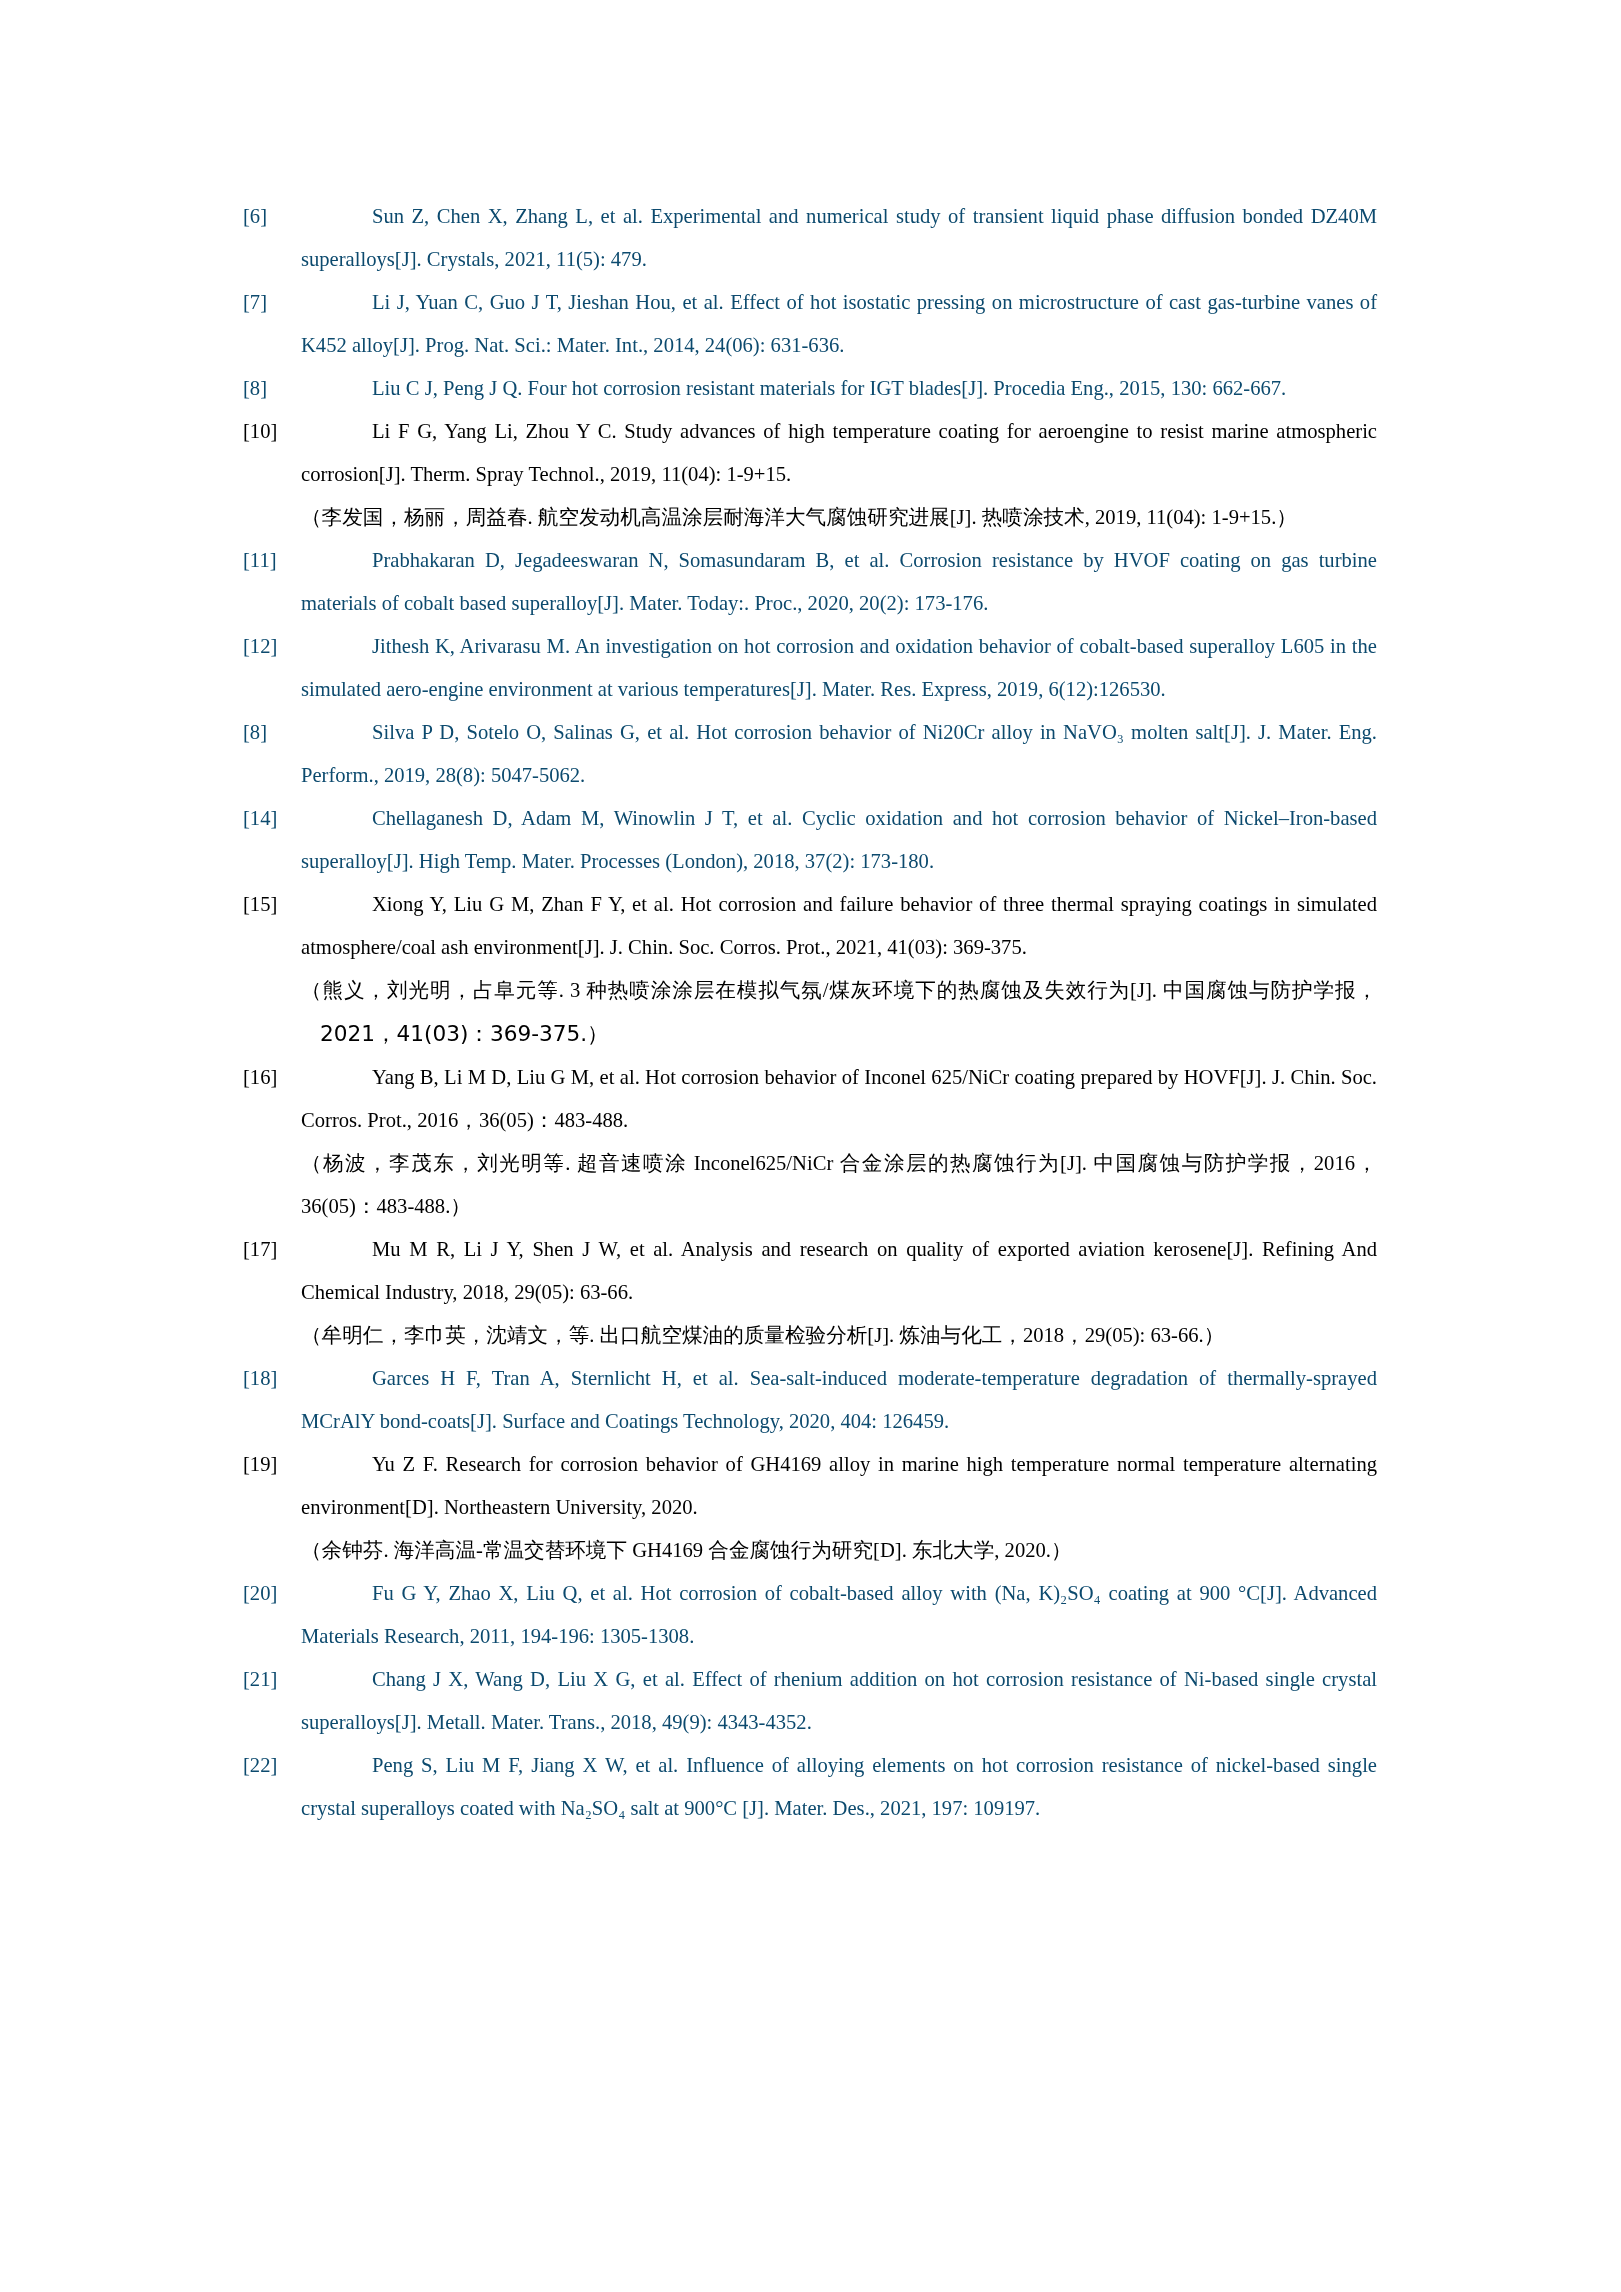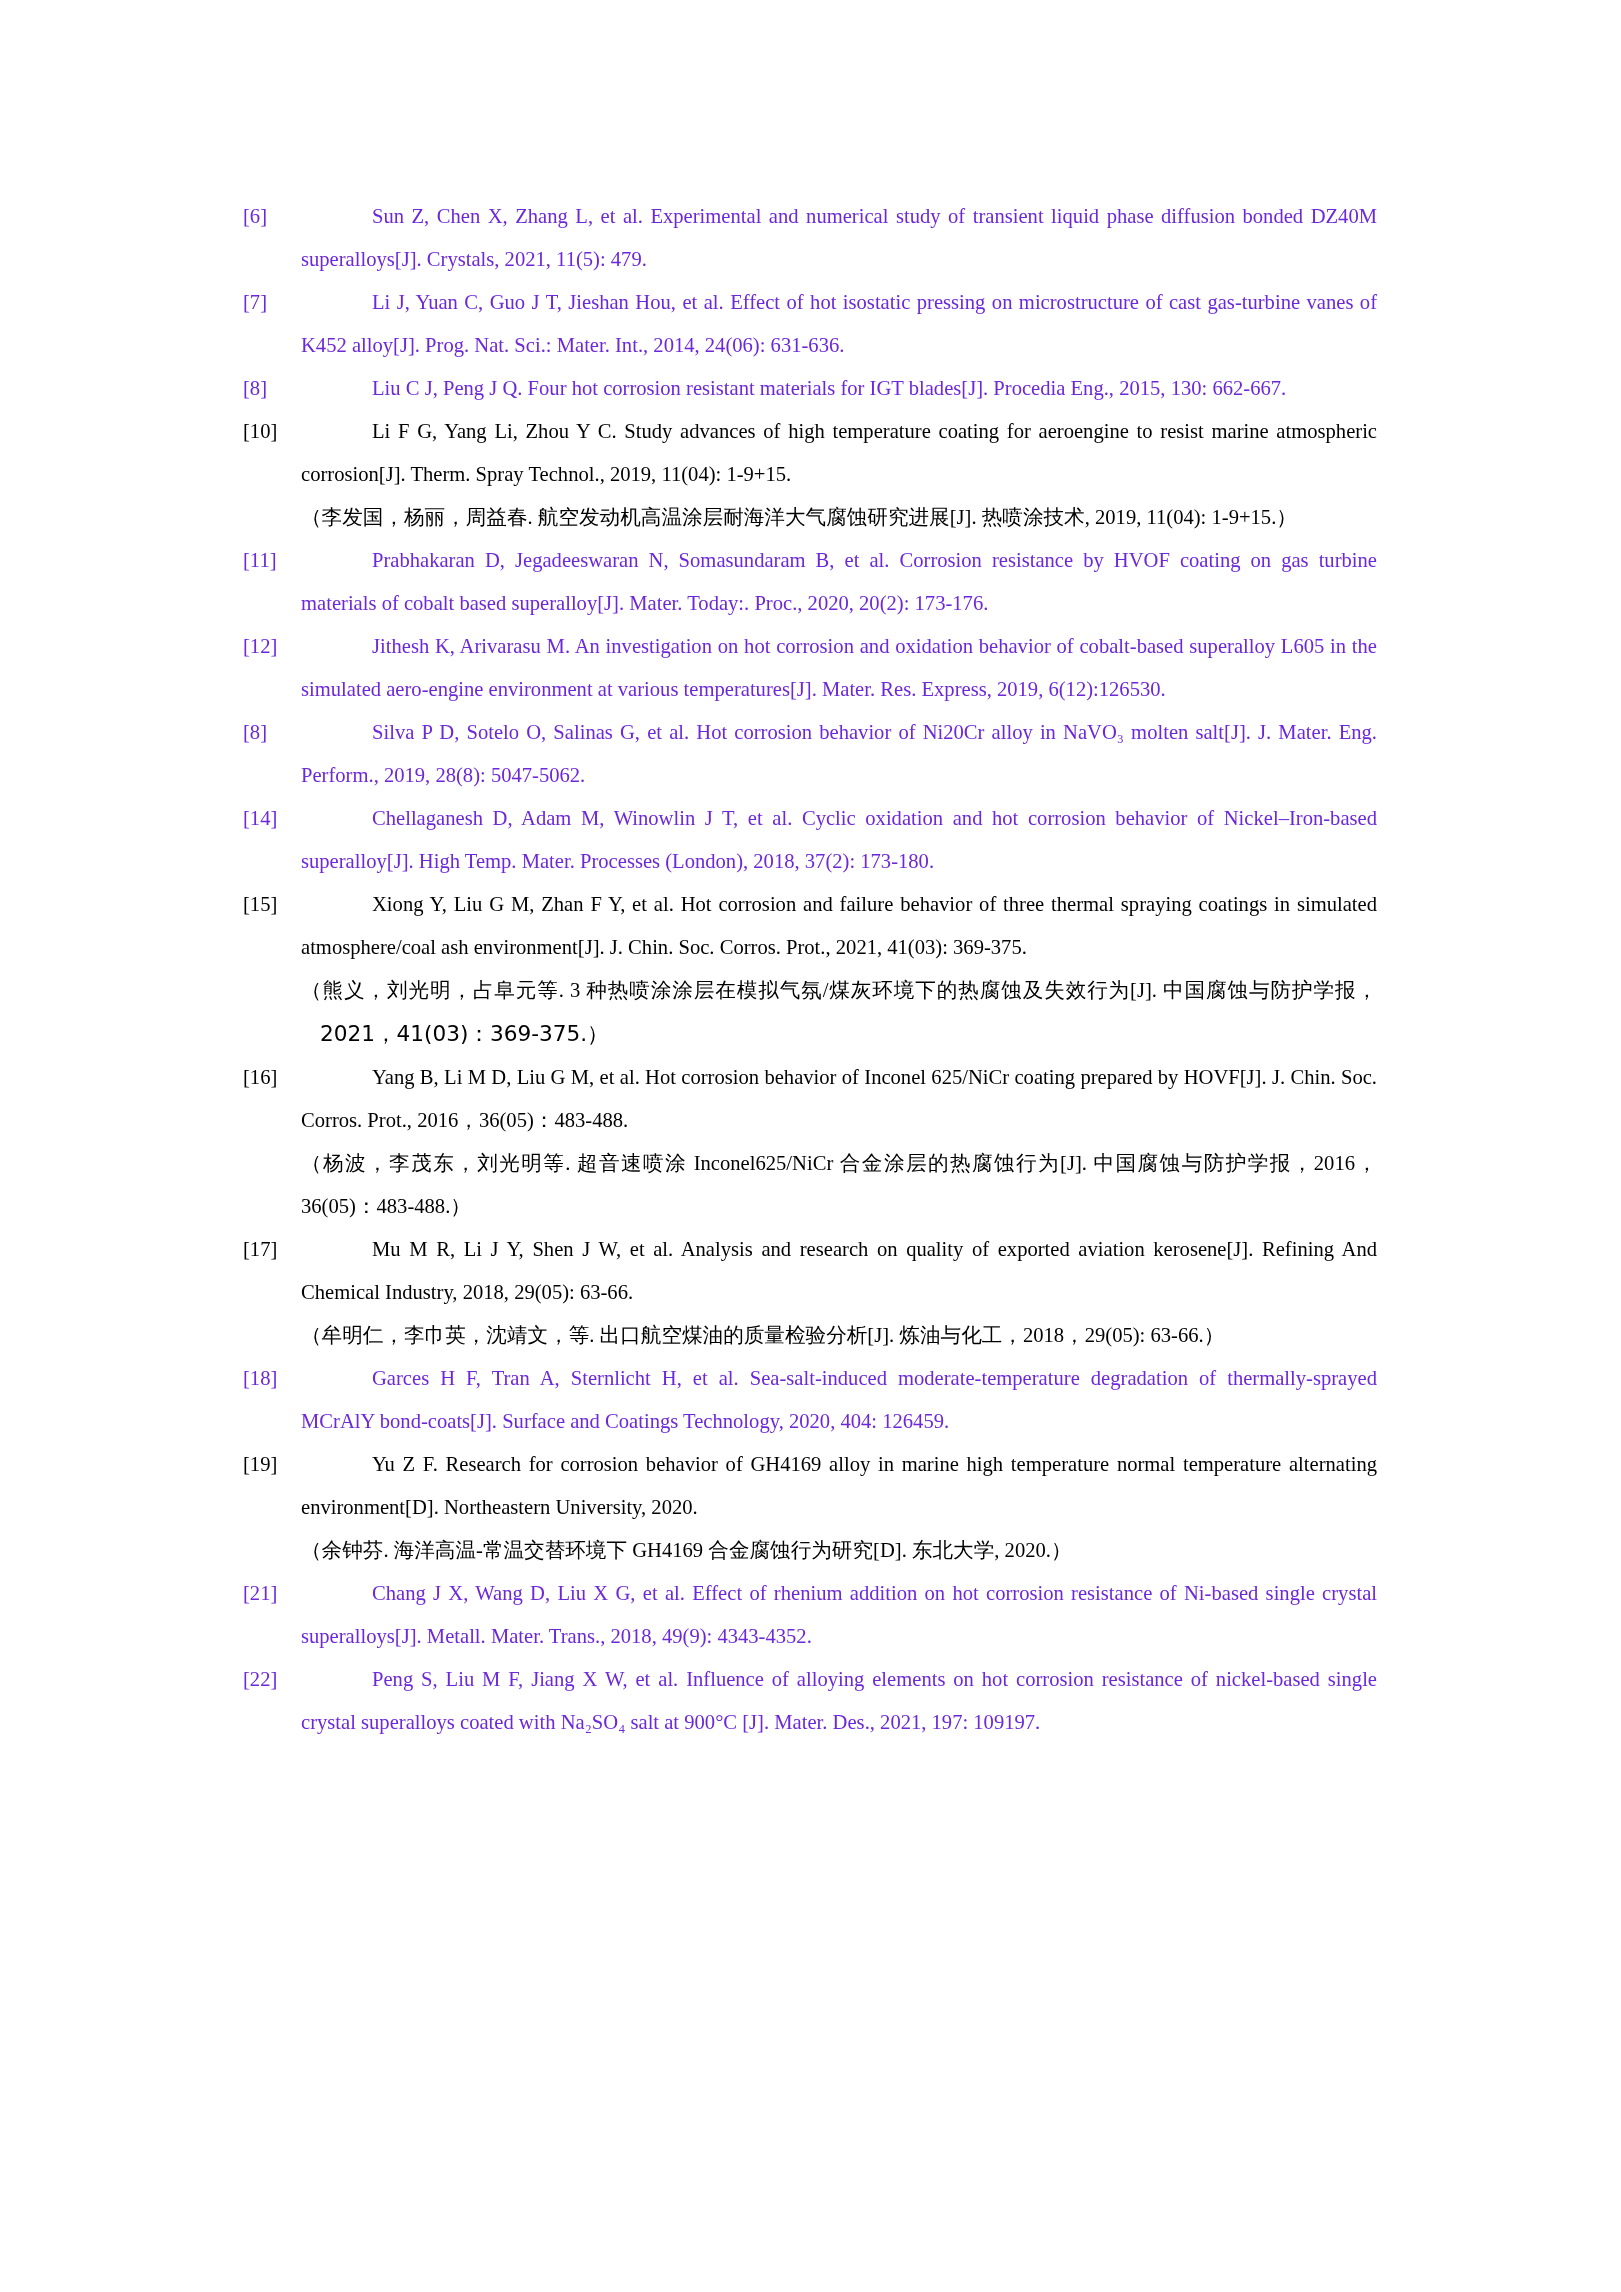--- a/index.html
+++ b/index.html
@@ -19,21 +19,21 @@
     position: absolute;
     top: 195px;
     left: 243px;
     width: 1134px;
   }
   .ref p {
     margin: 0;
     font-size: 20.6px;
     line-height: 43px;
     text-align: justify;
-    color: #6d28d9;
+    color: #0c4a6e;
   }
   
   .ref p.en {
     padding-left: 58px;
     text-indent: -58px;
   }
   .ref .num {
     display: inline-block;
     width: 129px;
     text-indent: 0;
@@ -108,20 +108,23 @@
 
   <div class="ref">
     <p class="en"><span class="num">[18]</span><span>Garces H F, Tran A, Sternlicht H, et al. Sea-salt-induced moderate-temperature degradation of thermally-sprayed MCrAlY bond-coats[J]. Surface and Coatings Technology, 2020, 404: 126459.</span></p>
   </div>
 
   <div class="ref red">
     <p class="en"><span class="num">[19]</span><span>Yu Z F. Research for corrosion behavior of GH4169 alloy in marine high temperature normal temperature alternating environment[D]. Northeastern University, 2020.</span></p>
     <p class="zh">（余钟芬. 海洋高温-常温交替环境下 GH4169 合金腐蚀行为研究[D]. 东北大学, 2020.）</p>
   </div>
 
+  <div class="ref">
+    <p class="en"><span class="num">[20]</span><span>Fu G Y, Zhao X, Liu Q, et al. Hot corrosion of cobalt-based alloy with (Na, K)₂SO₄ coating at 900 °C[J]. Advanced Materials Research, 2011, 194-196: 1305-1308.</span></p>
+  </div>
 
   <div class="ref">
     <p class="en"><span class="num">[21]</span><span>Chang J X, Wang D, Liu X G, et al. Effect of rhenium addition on hot corrosion resistance of Ni-based single crystal superalloys[J]. Metall. Mater. Trans., 2018, 49(9): 4343-4352.</span></p>
   </div>
 
   <div class="ref">
     <p class="en"><span class="num">[22]</span><span>Peng S, Liu M F, Jiang X W, et al. Influence of alloying elements on hot corrosion resistance of nickel-based single crystal superalloys coated with Na₂SO₄ salt at 900°C [J]. Mater. Des., 2021, 197: 109197.</span></p>
   </div>
 
 </div>

